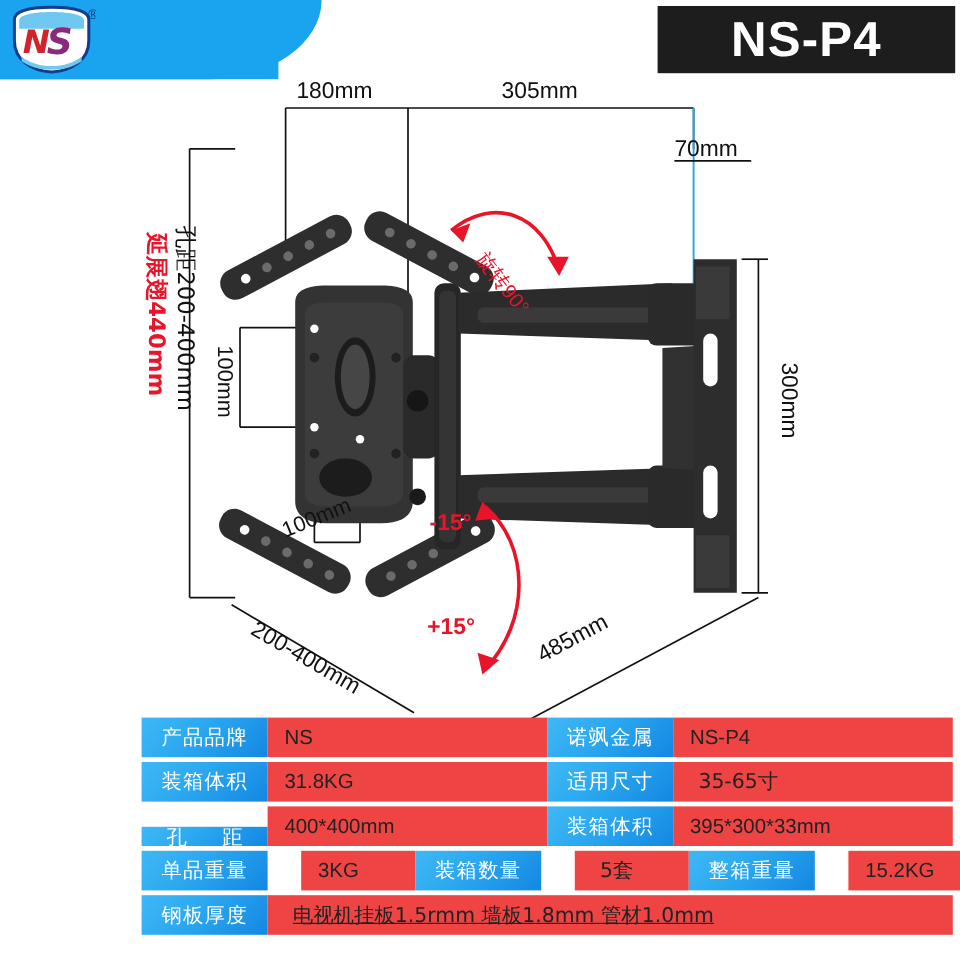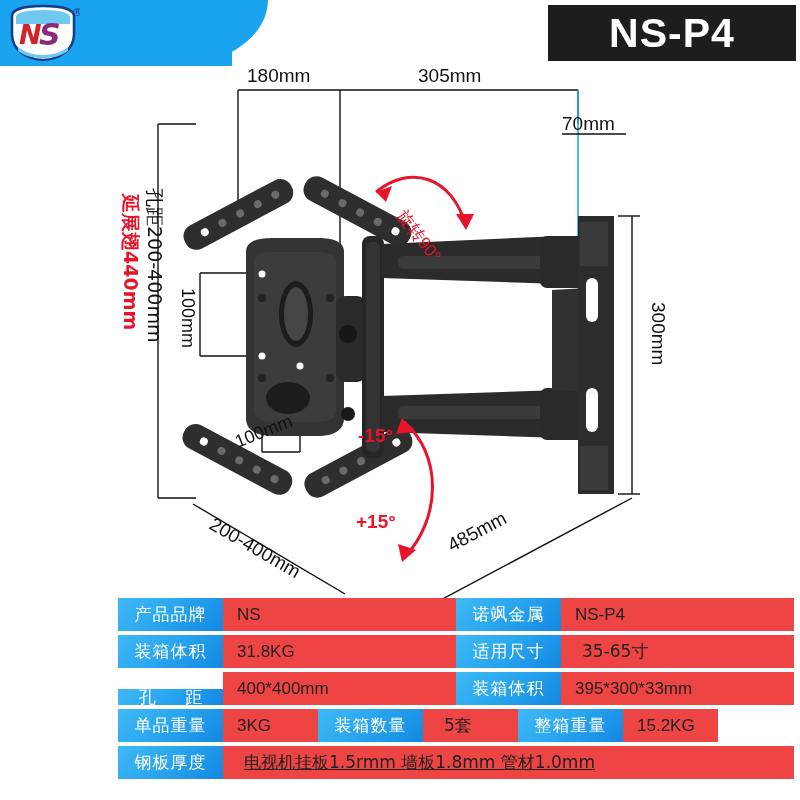--- a/index.html
+++ b/index.html
@@ -73,21 +73,21 @@
     font-size:17px;
     display:flex;align-items:center;
     padding-left:14px;
     flex:0 0 auto;
     box-sizing:border-box;
   }
   .val.cn{font-family:"DejaVu Sans",sans-serif;padding-left:21px;}
   .w-lbl{width:105px;}
   .w-val-a{width:233px;}
   .w-val-b{width:233px;}
-  .w-val-c{width:95px;}
+  .w-val-c{width:95px;margin-left:28px;}
   .w-val-full{width:571px;text-decoration:underline;}
 </style>
 </head>
 <body>
 
 <div id="header">
   <div class="hdr-blue"></div>
   <div class="hdr-blue2"></div>
 
   <svg class="logo-shield" viewBox="0 0 74 58">

